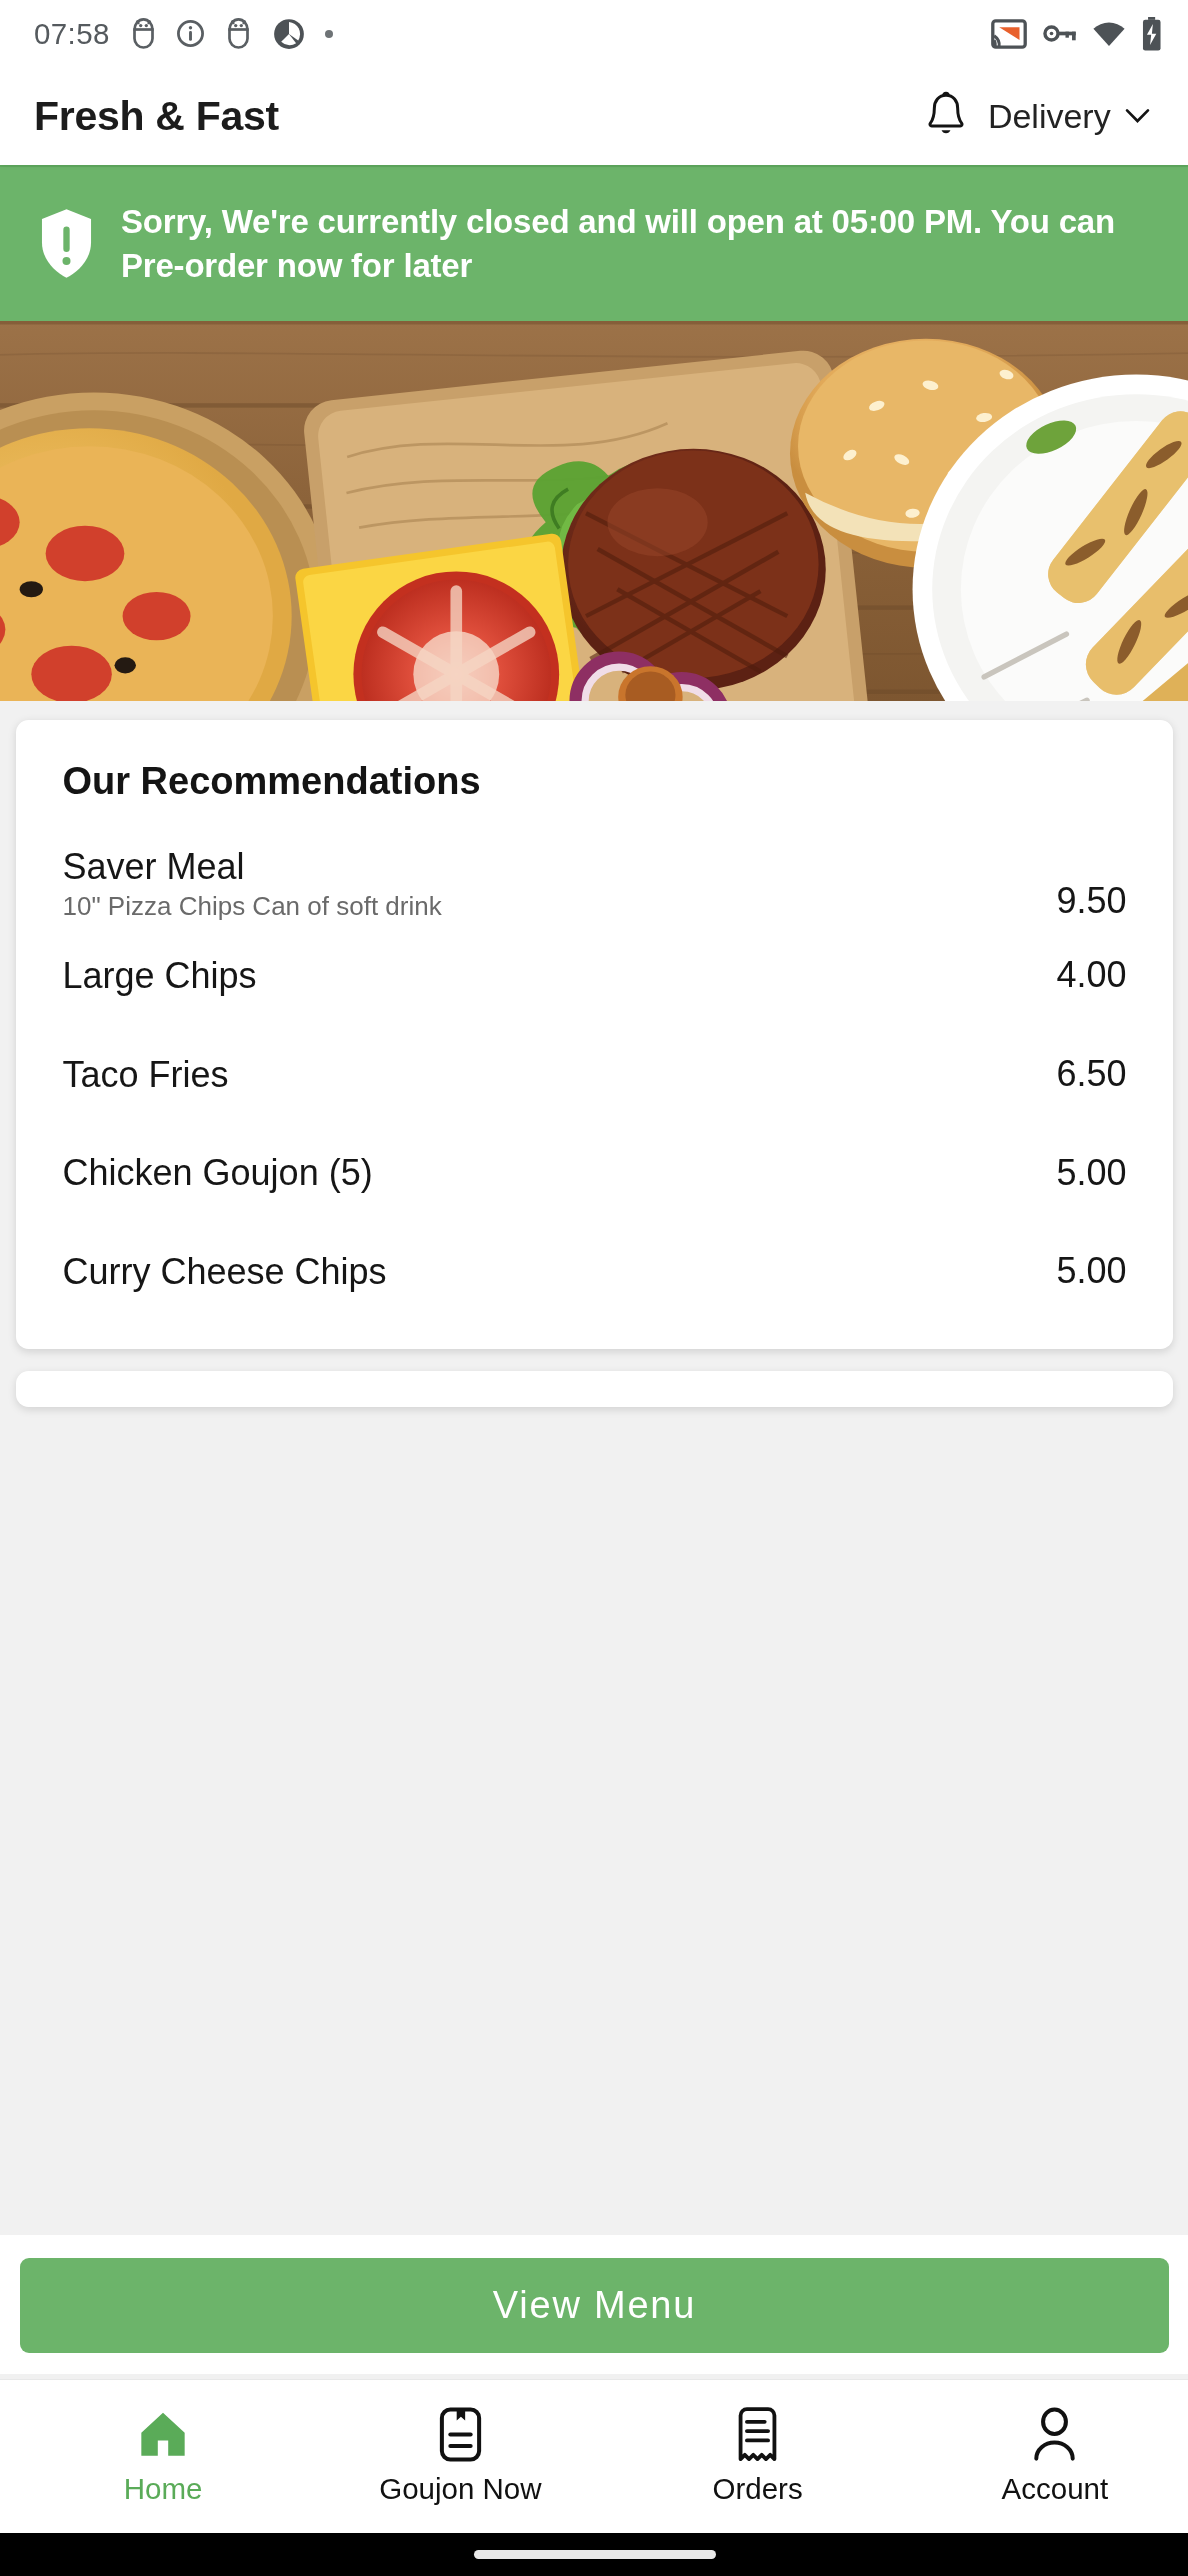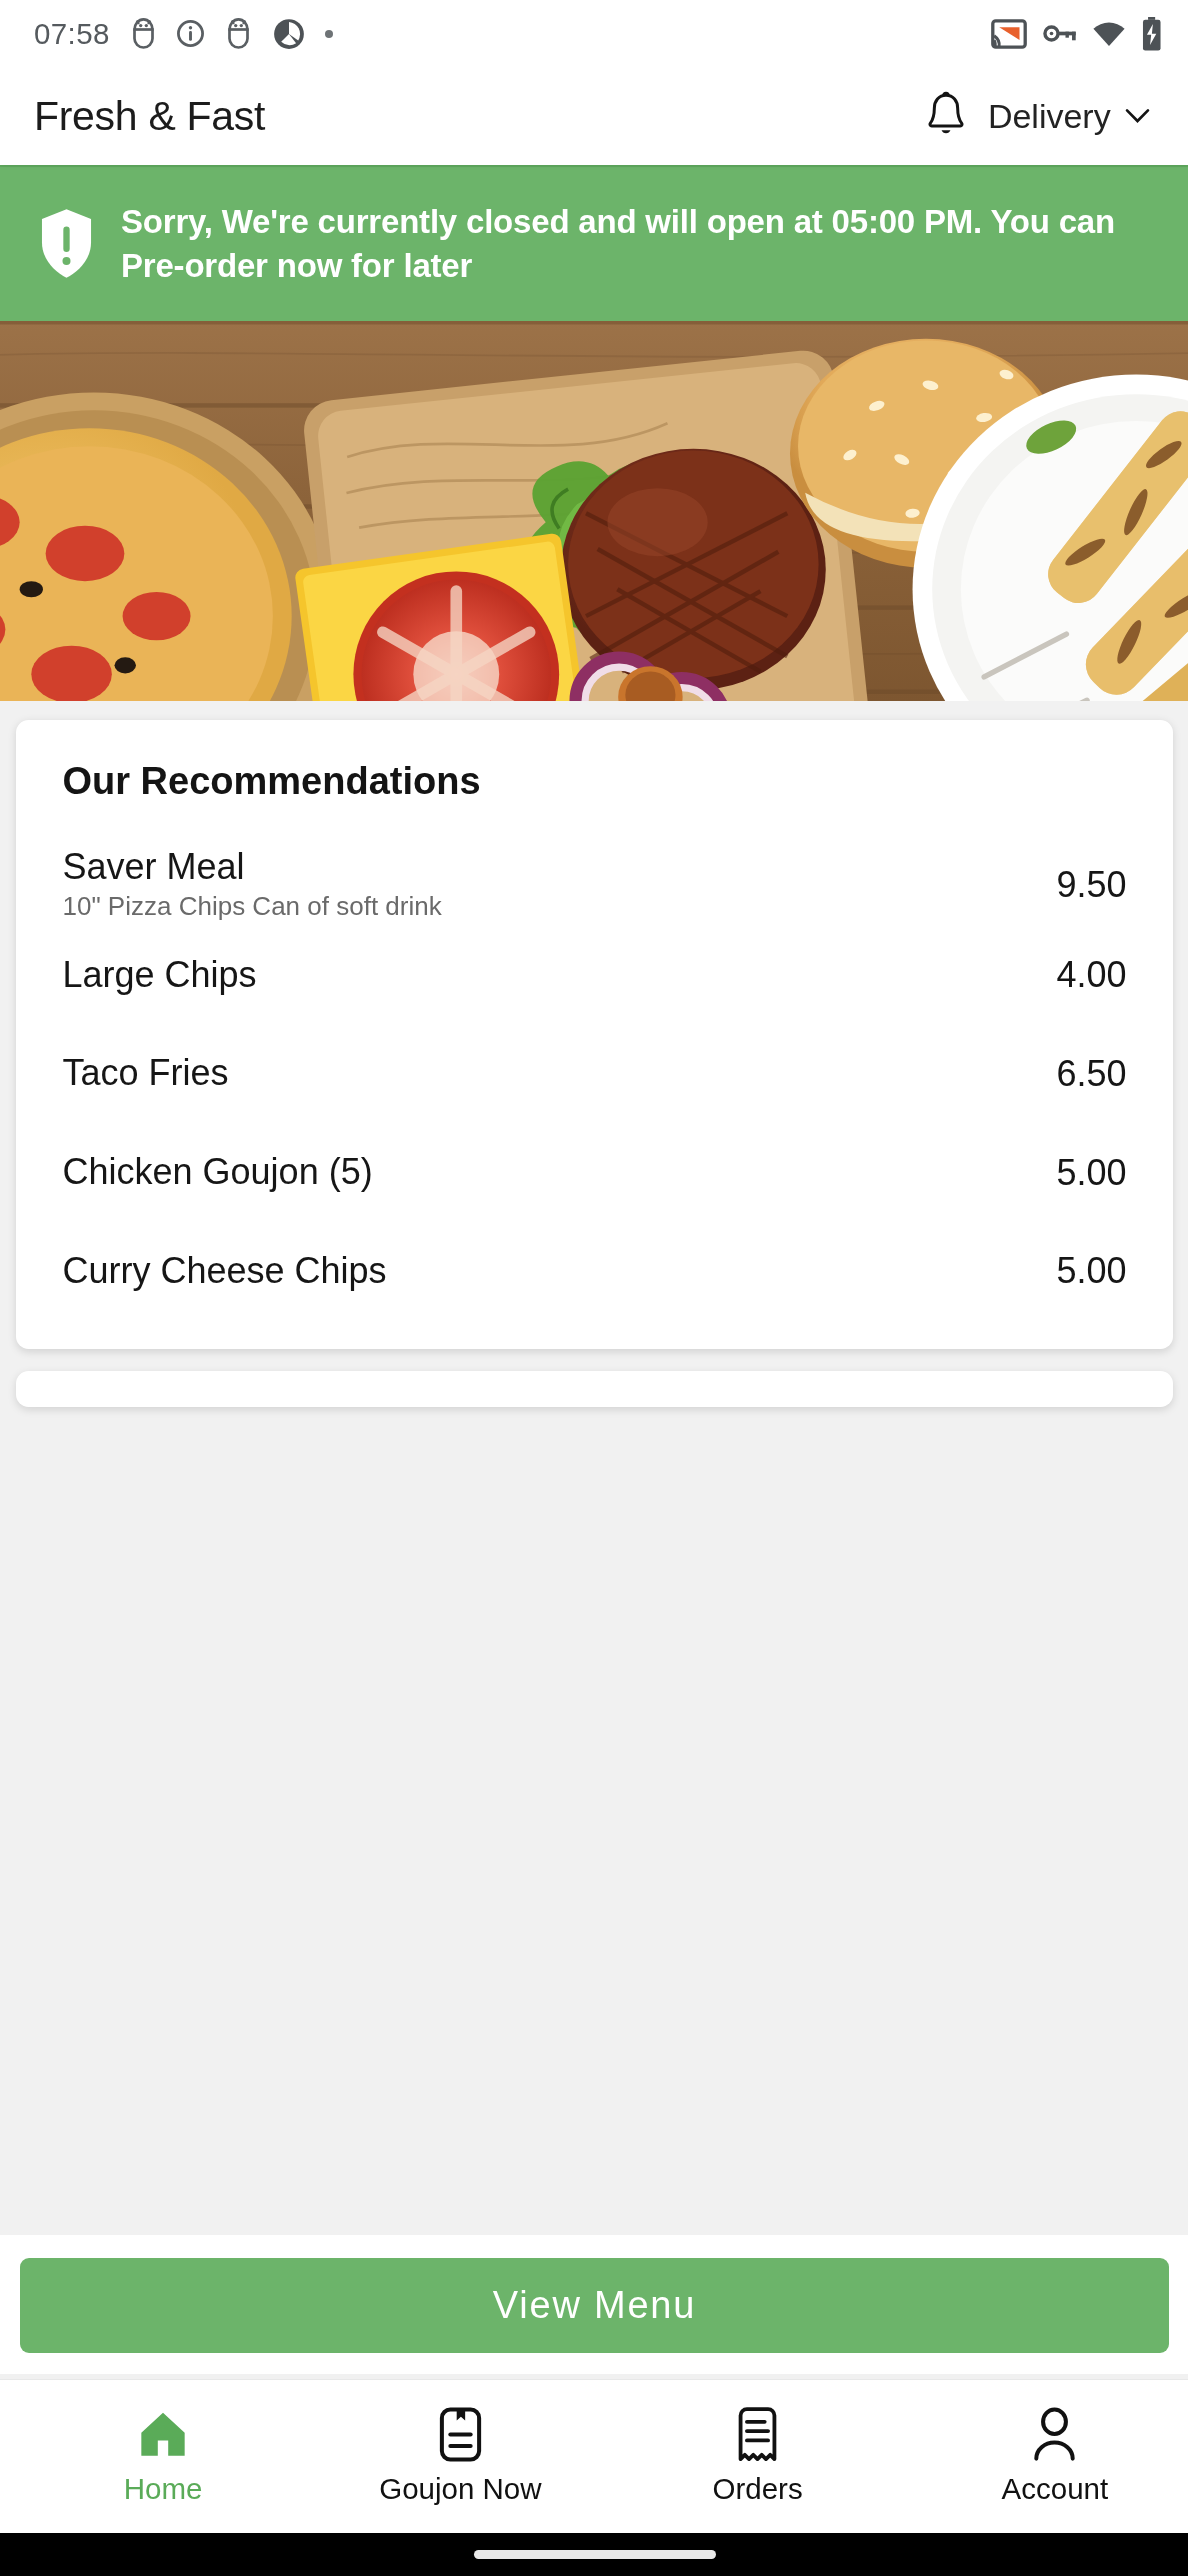--- a/index.html
+++ b/index.html
@@ -24,21 +24,21 @@
   .sb-dot { width:8px; height:8px; border-radius:50%; background:#6e7376; }
 
   
   .appbar {
     height:98px; background:#ffffff; flex:0 0 auto;
     display:flex; align-items:center; justify-content:space-between;
     padding:0 39px 0 34px;
     box-shadow:0 0.9px 5.4px rgba(0,0,0,.10);
     position:relative; z-index:4;
   }
-  .brand { font-size:41px; color:#1c1c1c; font-weight:400; letter-spacing:-0.3px;text-align:center; }
+  .brand { font-size:41px; color:#1c1c1c; font-weight:700; letter-spacing:-0.3px;text-align:center; }
   .appbar-right { display:flex; align-items:center; gap:18px; }
   .bell { width:48px; height:52px; display:block; }
   .mode { display:flex; align-items:center; gap:14.3px; }
   .mode-label { font-size:34px; color:#232323; }
   .chev { width:25px; height:16px; display:block; }
 
   
   .alert {
     background:#6cb46a; flex:0 0 auto;
     display:flex; align-items:center; gap:27px;
@@ -65,21 +65,21 @@
     padding:19.7px 16px 0 16px; overflow:hidden;
   }
   .card {
     background:#ffffff; border-radius:12.5px;
     box-shadow:0 2.7px 8px rgba(0,0,0,.13);
     padding:27px 34px 30px 34px;
   }
   .card-title { font-size:38px; font-weight:bold; color:#141414; margin:12.5px 0 23px 12.5px; }
 
   .menu-row {
-    display:flex; align-items:center; justify-content:space-between;
+    display:flex; align-items:flex-end; justify-content:space-between;
     padding:19.7px 12.5px 18px 12.5px;
   }
   .mi-left { display:flex; flex-direction:column; gap:3.6px; }
   .mi-name { font-size:36px; color:#161616; font-weight:400; line-height:1.15; }
   .mi-desc { font-size:26px; color:#6a6a6a; line-height:1.2; }
   .mi-price { font-size:36px; color:#161616; white-space:nowrap; padding-top:1.8px; }
 
   .card-peek {
     background:#ffffff; border-radius:12.5px;
     box-shadow:0 2.7px 8px rgba(0,0,0,.13);

